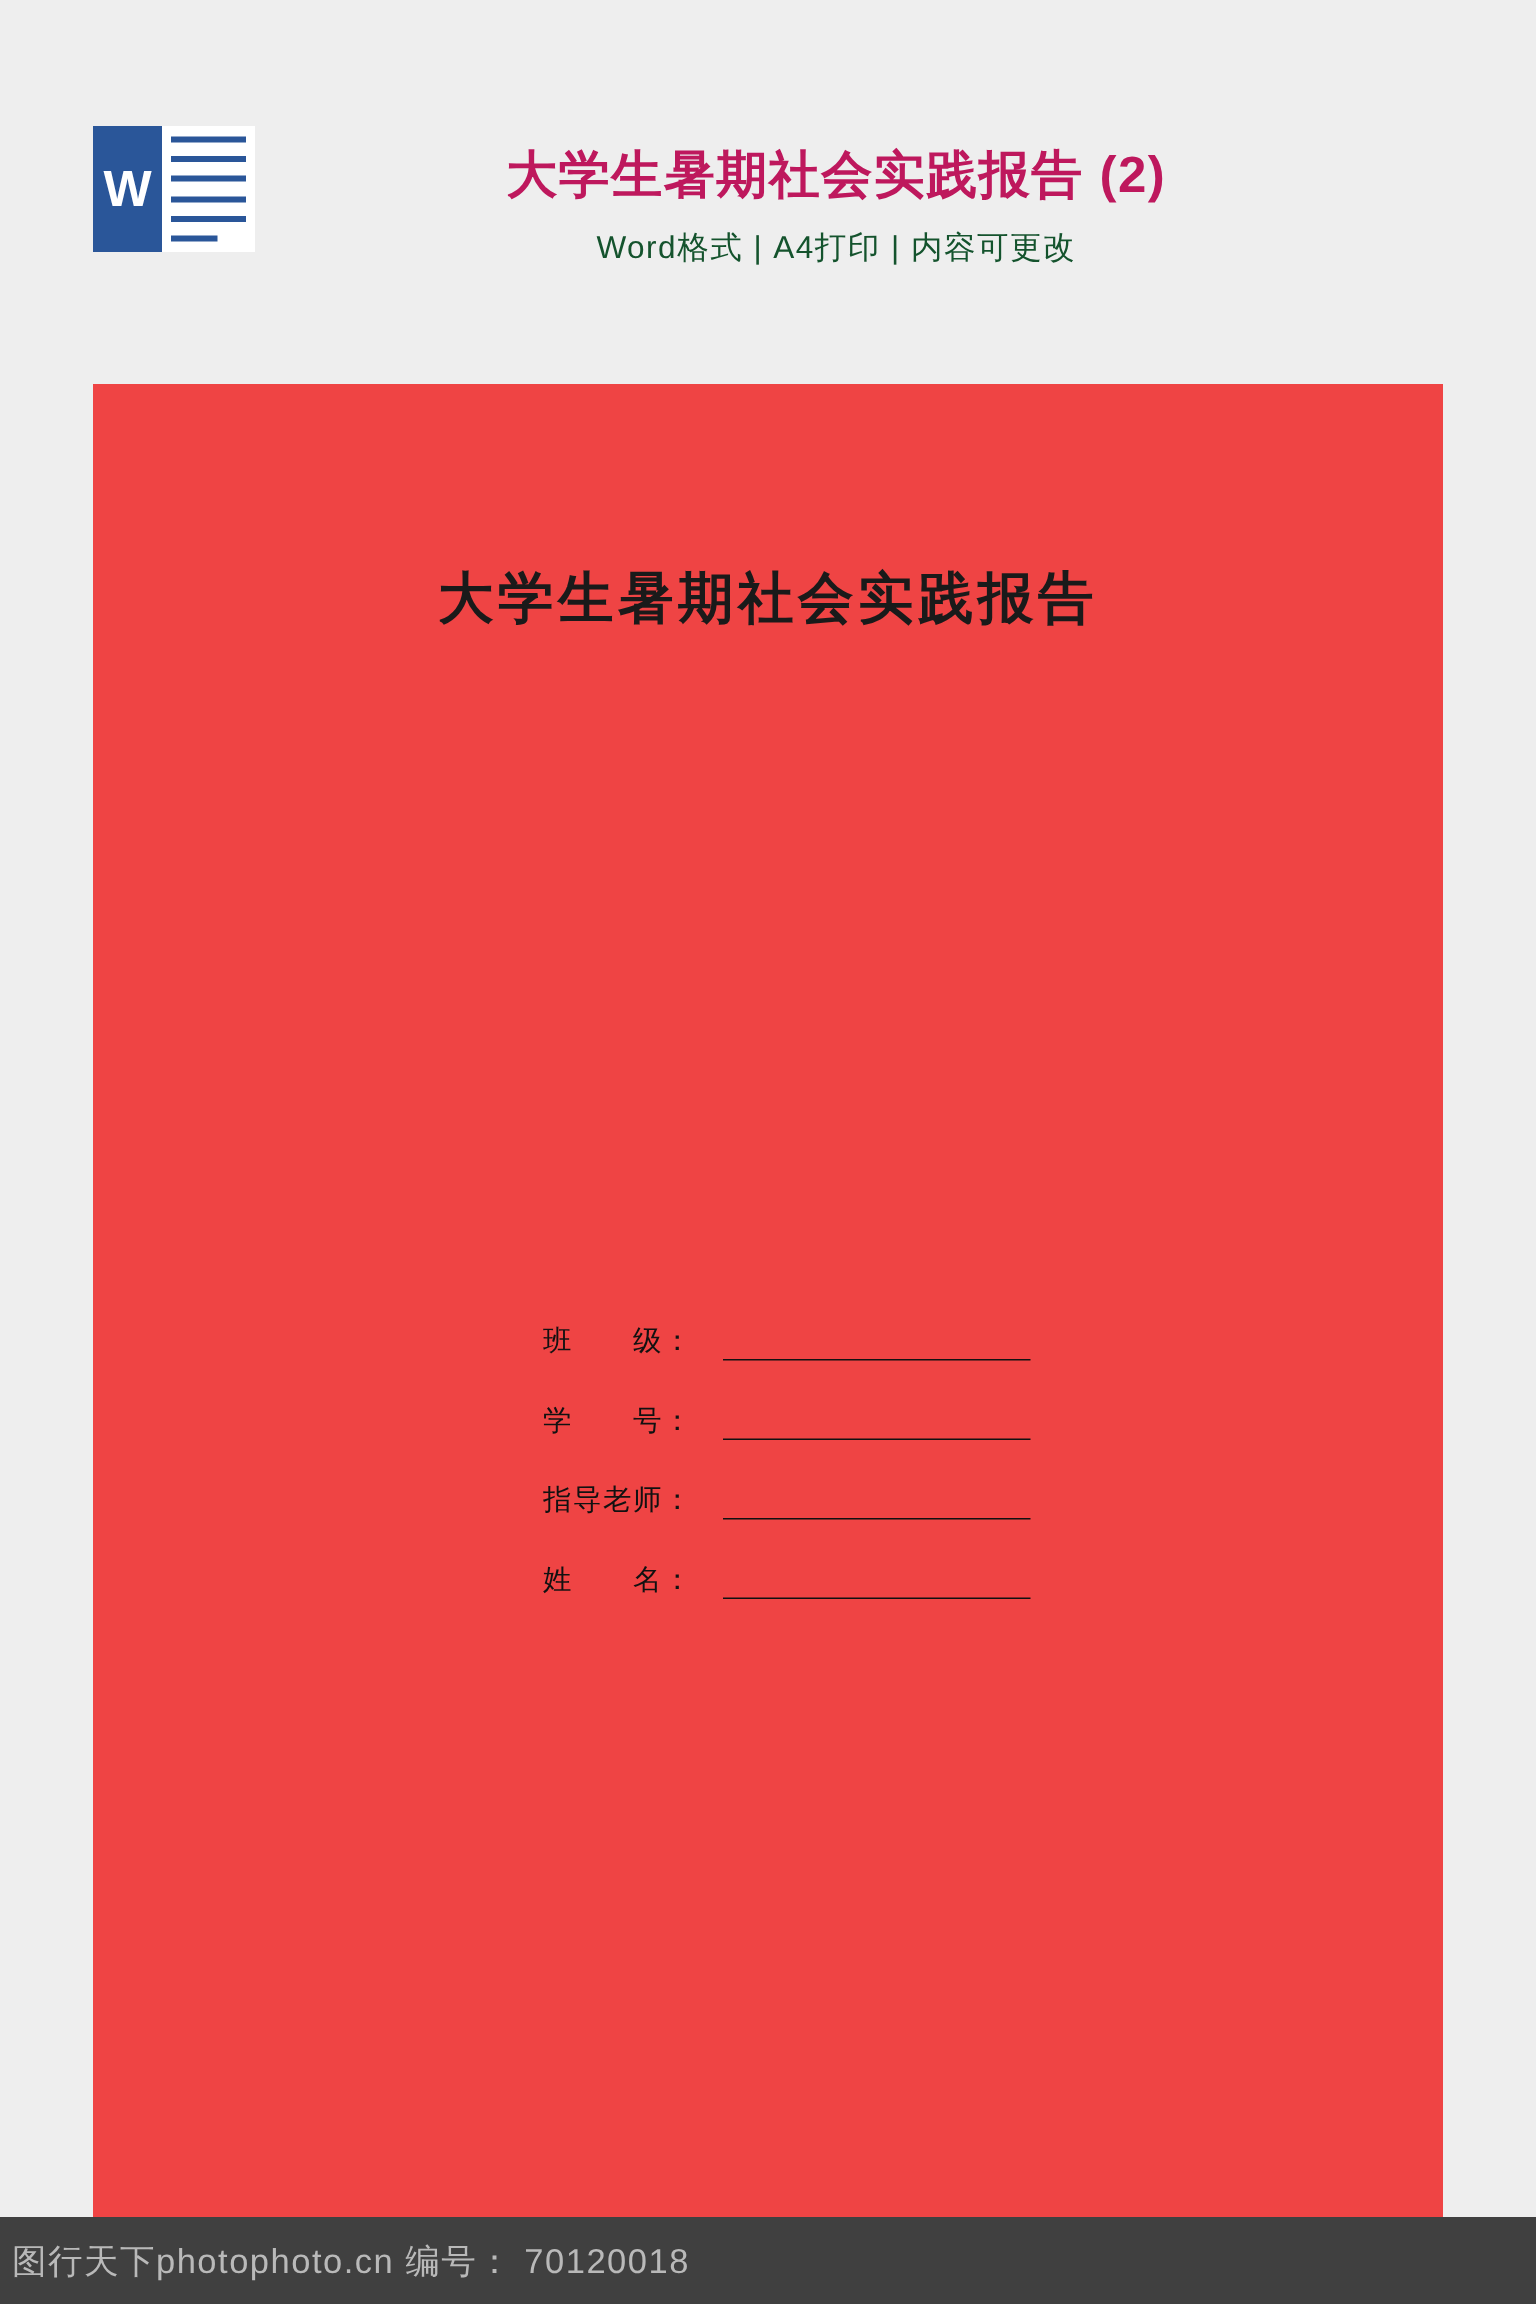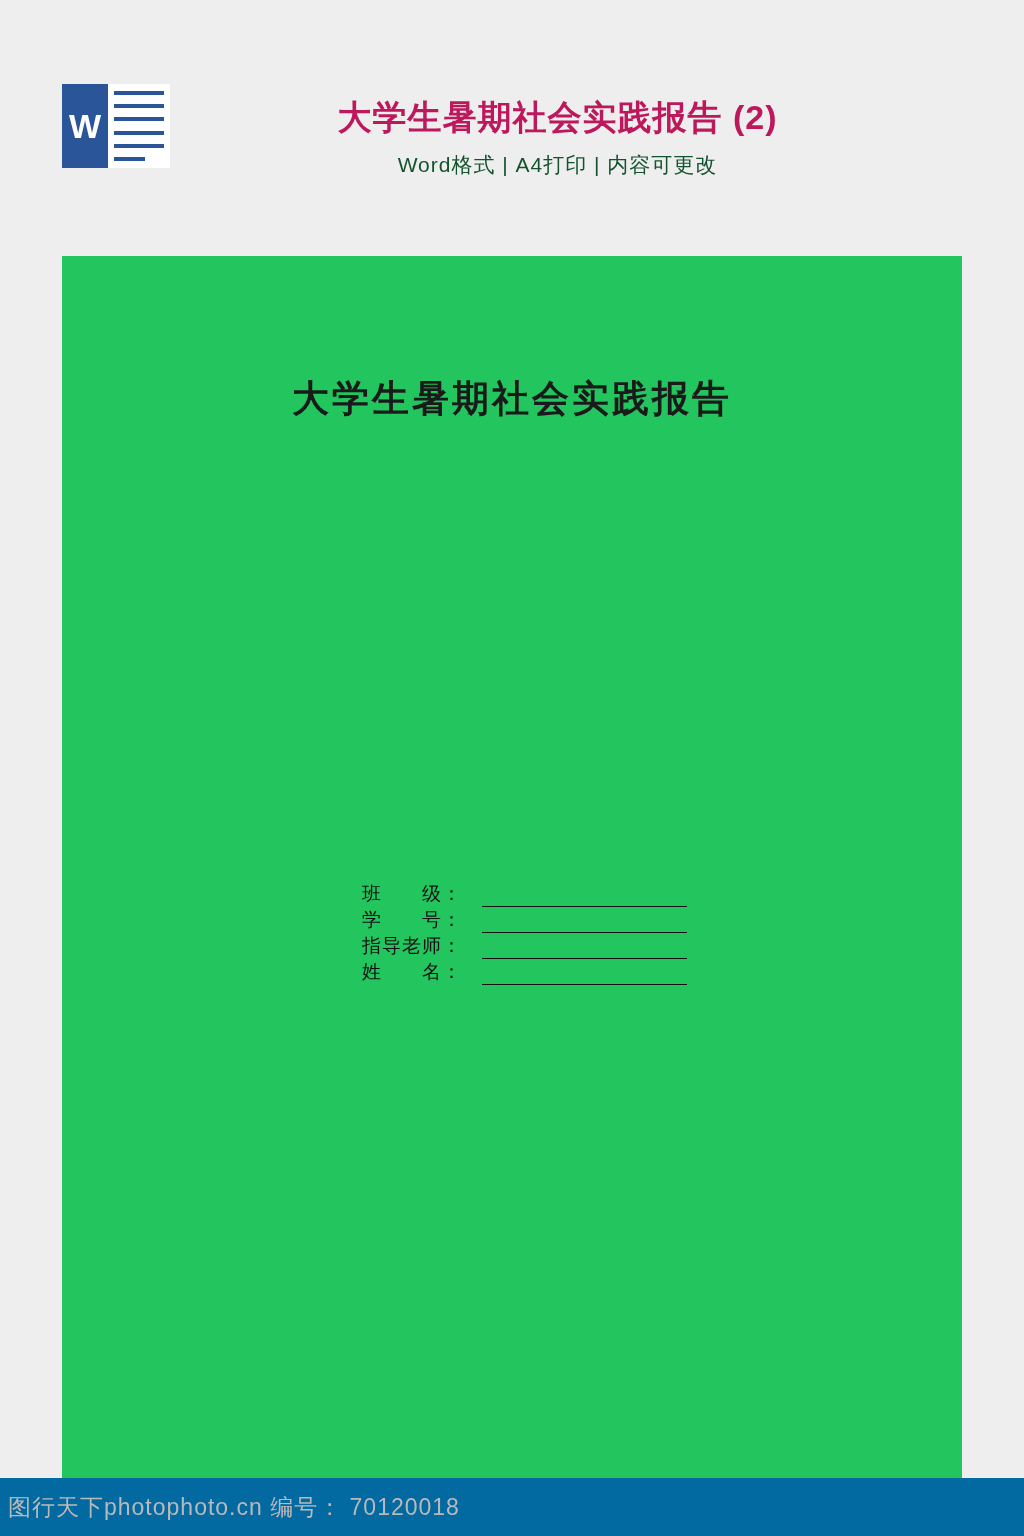--- a/index.html
+++ b/index.html
@@ -86,21 +86,21 @@
     letter-spacing: 1px;
   }
 
   
   .page {
     position: absolute;
     left: 62px;
     top: 256px;
     width: 900px;
     height: 1222px;
-    background: #22c55e;
+    background: #ef4444;
     text-decoration: underline;
   }
 
   .doc-title {
     position: absolute;
     top: 118px;
     left: 0;
     width: 900px;
     text-align: center;
     font-family: "DejaVu Serif", "Liberation Serif", serif;
@@ -112,20 +112,21 @@
 
   .fields {
     position: absolute;
     top: 625px;
     left: 300px;
     width: 420px;
   }
   .field-row {
     display: flex;
     align-items: flex-end;
+    margin-bottom: 27px;
     font-family: "DejaVu Serif", "Liberation Serif", serif;
     font-size: 19px;
     color: #111111;
   }
   .field-label {
     width: 118px;
     letter-spacing: 1px;
     white-space: pre;
   }
   .field-line {
@@ -135,21 +136,21 @@
     margin-left: 2px;
   }
 
   
   .footer {
     position: absolute;
     left: 0;
     bottom: 0;
     width: 1024px;
     height: 58px;
-    background: #0369a1;
+    background: #404040;
     display: flex;
     align-items: center;
   }
   .footer-text {
     font-size: 23px;
     color: #b9b9b9;
     letter-spacing: 1px;
     padding-left: 8px;
     font-family: "Liberation Sans", sans-serif;
   }

